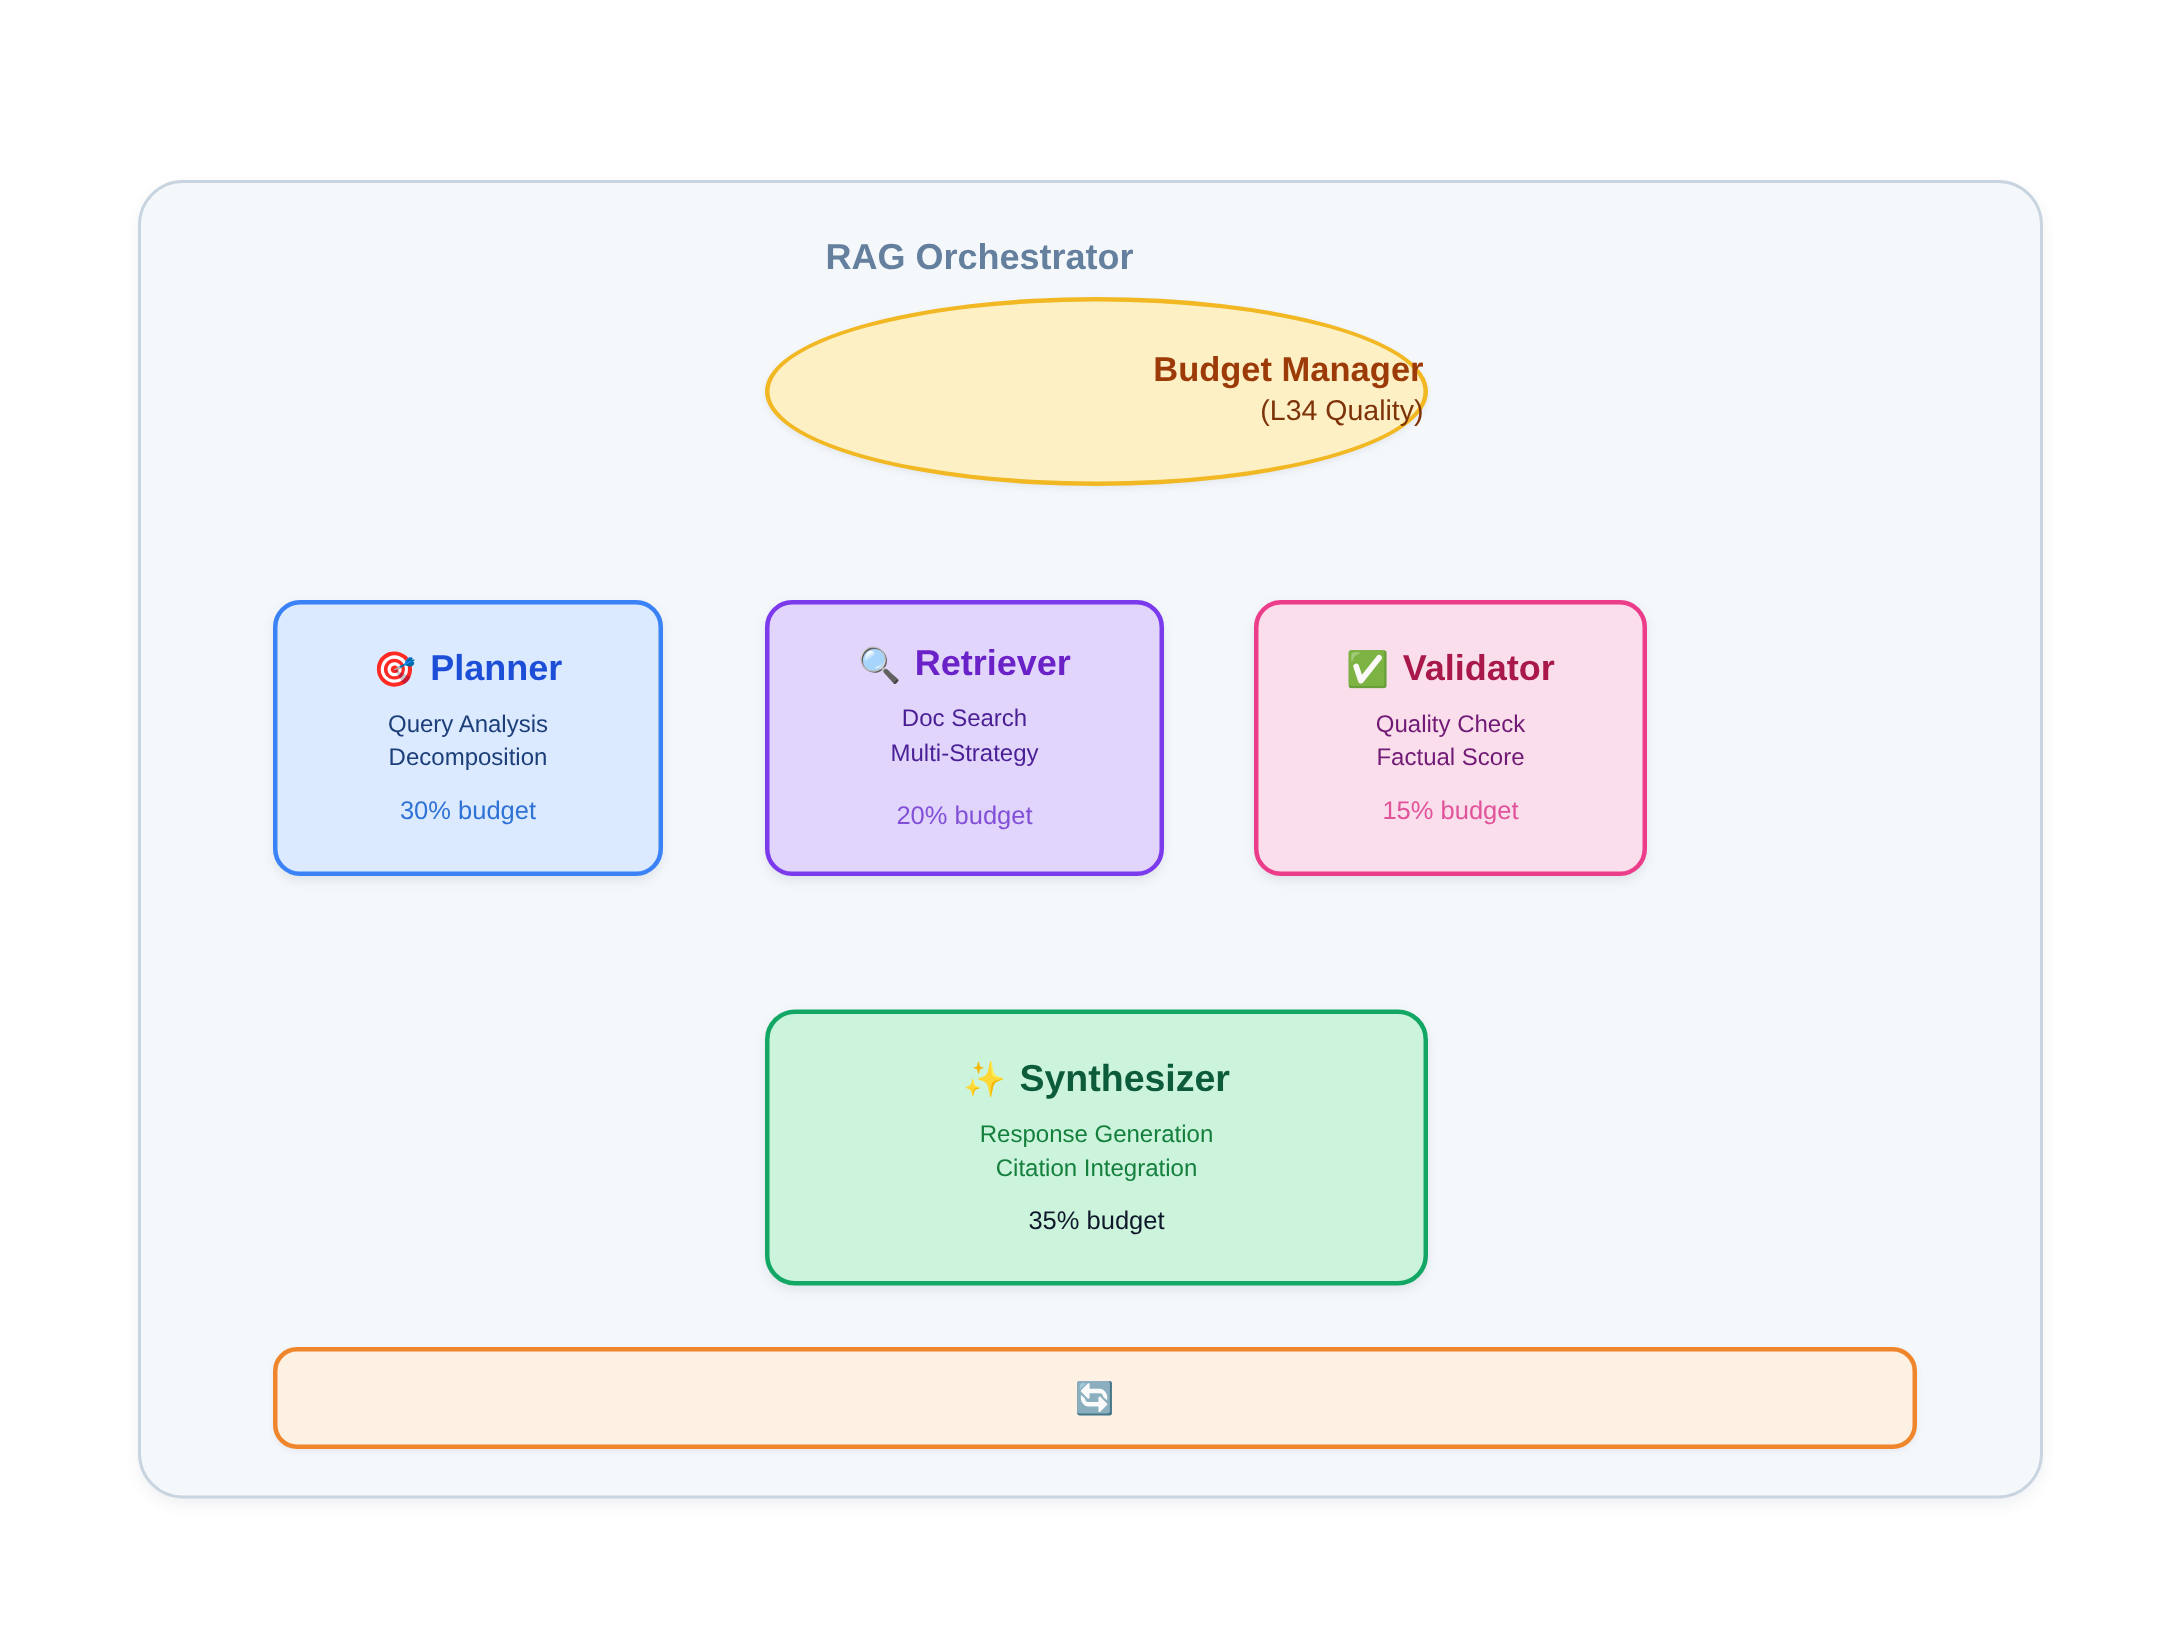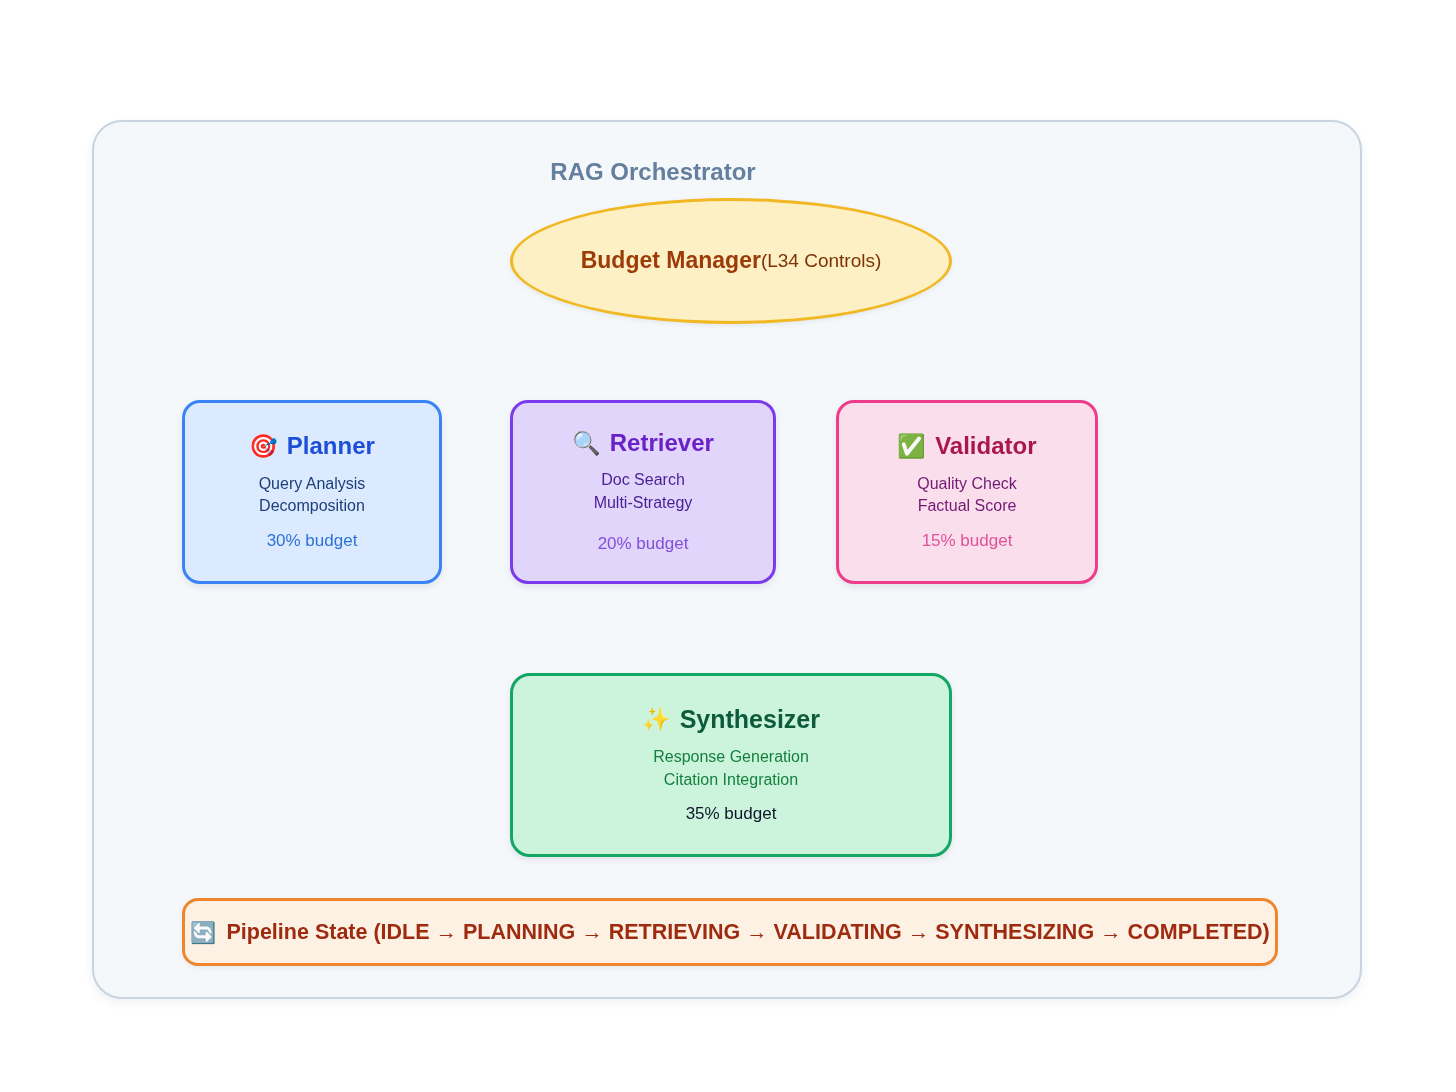--- a/index.html
+++ b/index.html
@@ -72,22 +72,22 @@
   #budget-manager {
     position: absolute;
     left: 510px;
     top: 198px;
     width: 436px;
     height: 120px;
     background: #fdf0c4;
     border: 3px solid #f2b824;
     border-radius: 50%;
     display: flex;
-    flex-direction: row;
-    align-items: center;
+    flex-direction: column;
+    align-items: flex-end;
     justify-content: center;
     box-shadow: 0 2px 5px rgba(40,60,90,0.08);
   }
   #budget-manager .bm-title {
     font-size: 23px;
     font-weight: bold;
     color: #9c3a08;
     line-height: 1.2;
   }
   #budget-manager .bm-sub {
@@ -220,21 +220,21 @@
       <line x1="728" y1="318" x2="728" y2="656" marker-end="url(#arrowhead)"></line>
     </g>
   </svg>
 
   <div id="orchestrator-container">
     <div id="orchestrator-label">RAG Orchestrator</div>
   </div>
 
   <div id="budget-manager">
     <div class="bm-title">Budget Manager</div>
-    <div class="bm-sub">(L34 Controls)</div>
+    <div class="bm-sub">(L34 Quality)</div>
   </div>
 
   <div class="node" id="node-planner">
     <div class="node-head">
       <span class="node-icon">🎯</span>
       <span>Planner</span>
     </div>
     <div class="node-line">Query Analysis</div>
     <div class="node-line">Decomposition</div>
     <div class="node-budget">30% budget</div>
@@ -265,16 +265,15 @@
       <span class="node-icon">✨</span>
       <span>Synthesizer</span>
     </div>
     <div class="node-line">Response Generation</div>
     <div class="node-line">Citation Integration</div>
     <div class="node-budget">35% budget</div>
   </div>
 
   <div id="pipeline-state">
     <span class="ps-icon">🔄</span>
-    <span class="ps-text">Pipeline State (IDLE → PLANNING → RETRIEVING → VALIDATING → SYNTHESIZING → COMPLETED)</span>
   </div>
 
 </div>
 
 </body></html>

